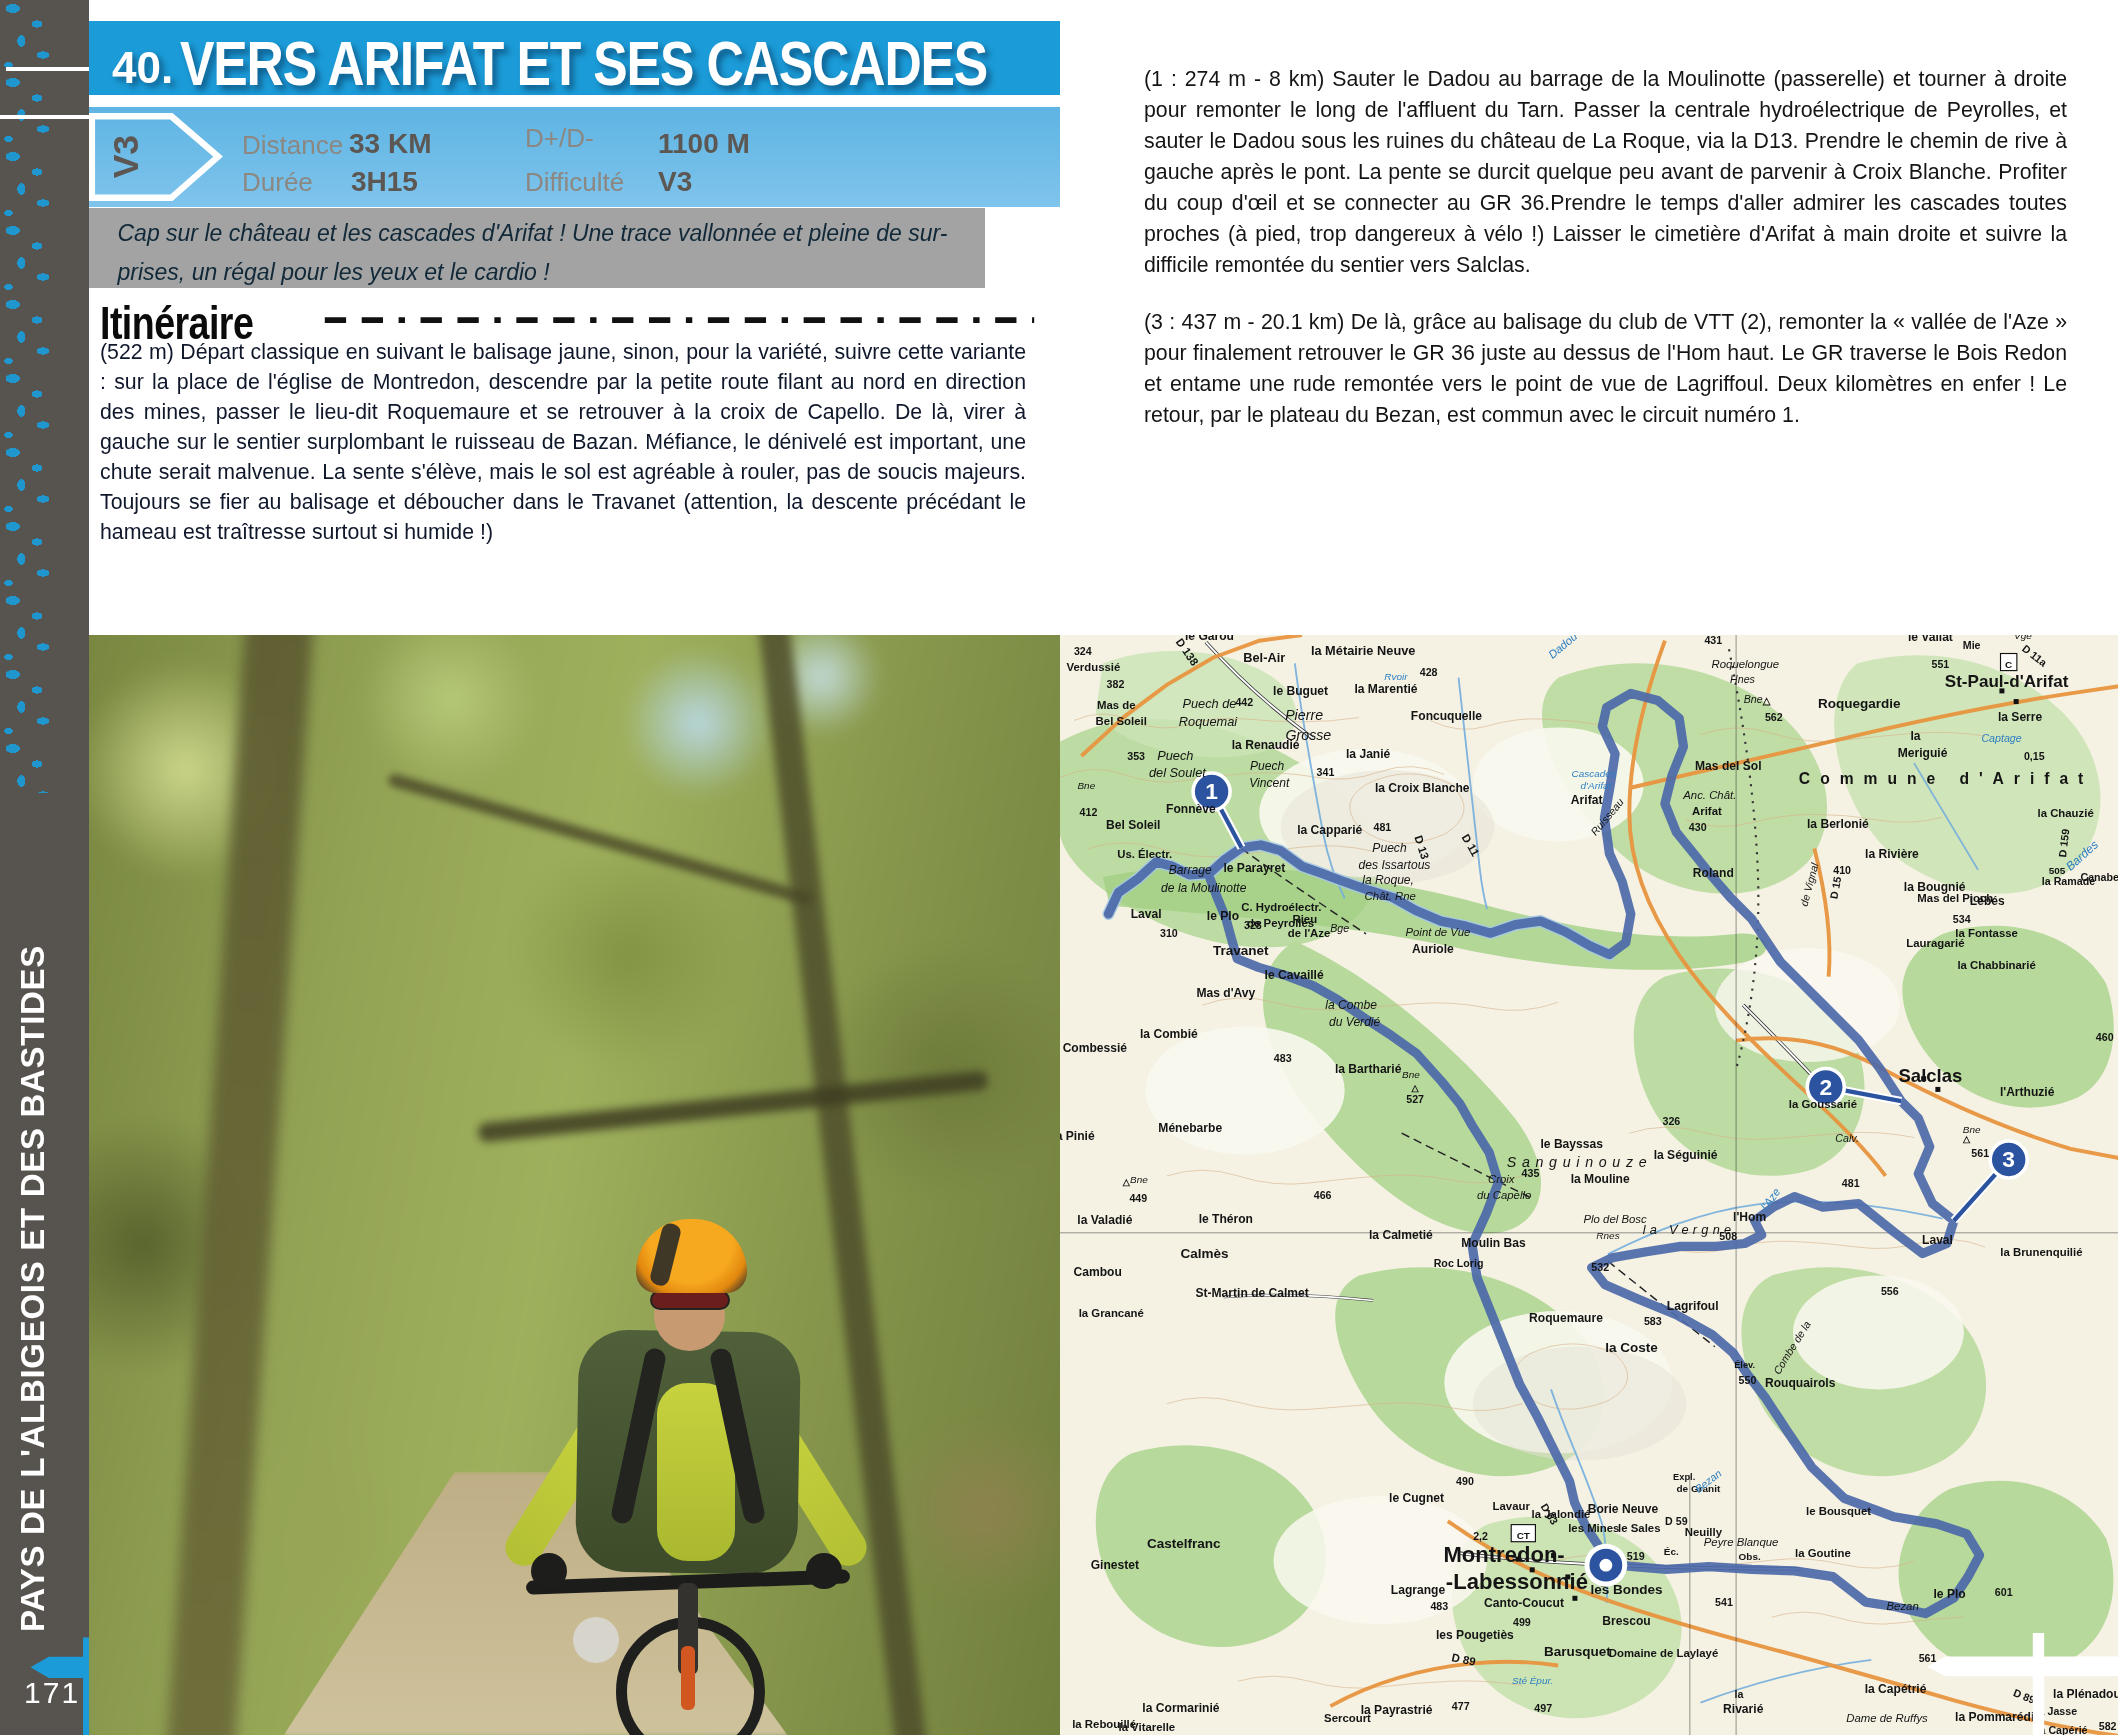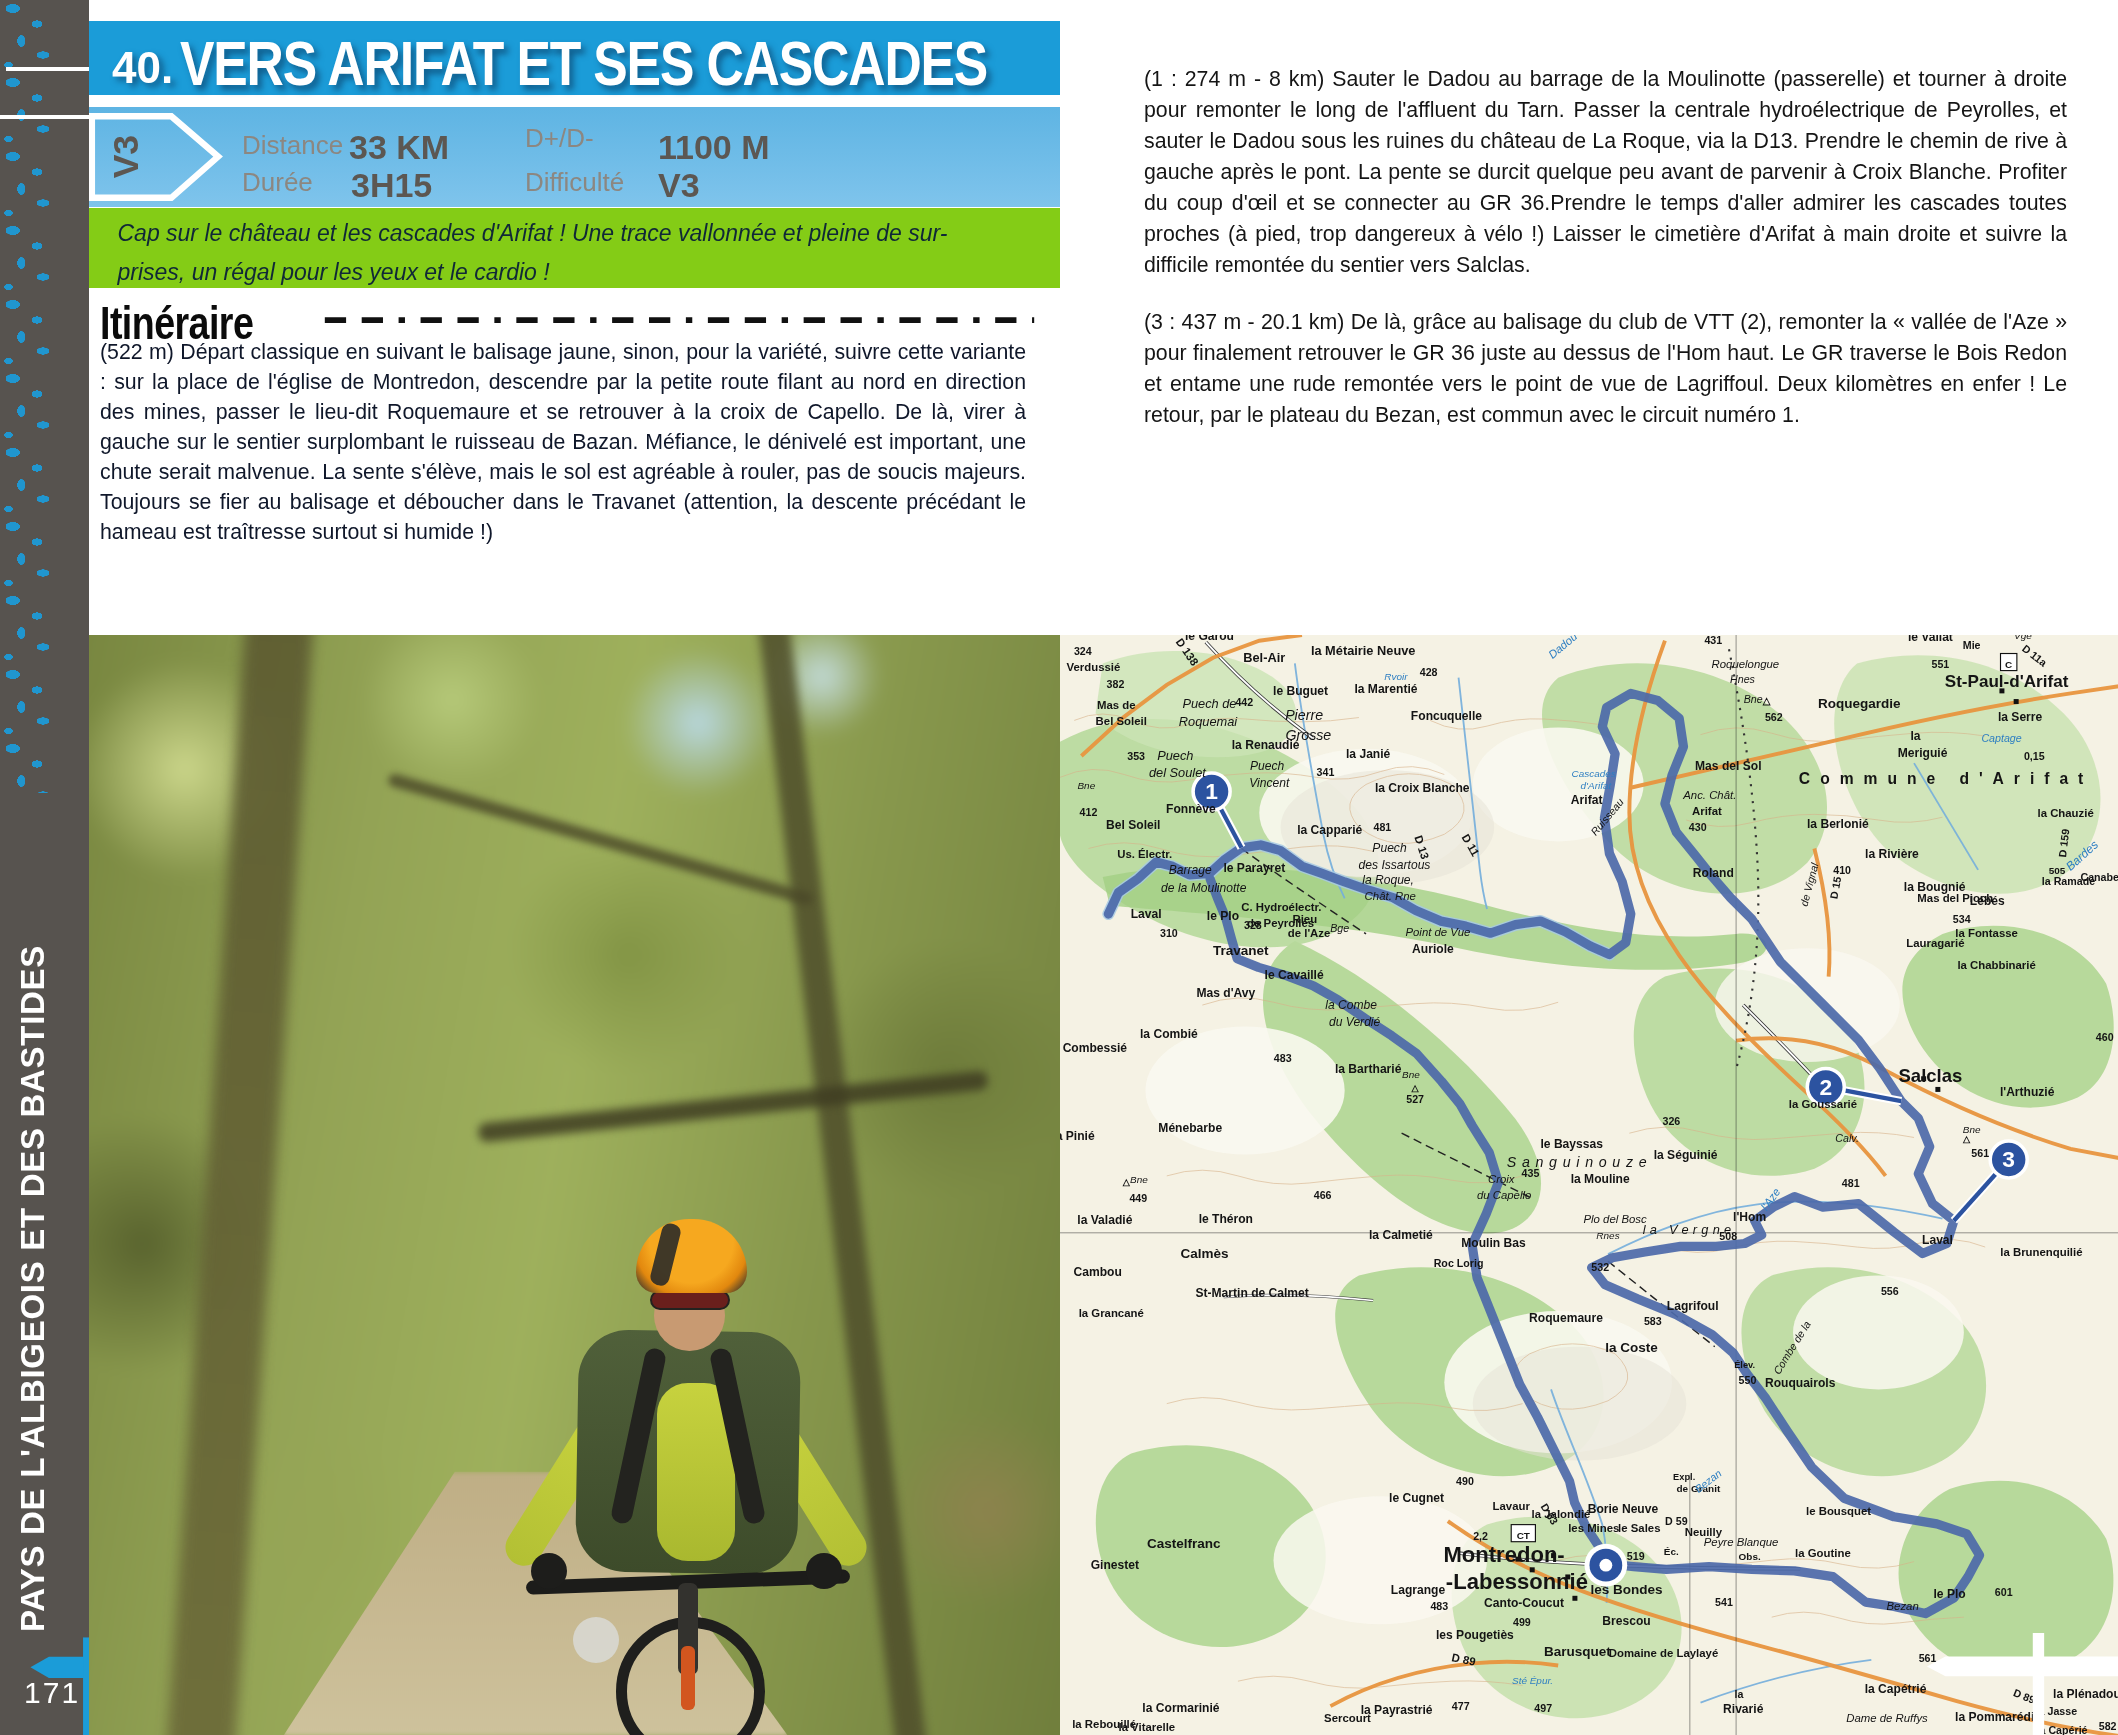--- a/index.html
+++ b/index.html
@@ -30,26 +30,26 @@
   #banner { position:absolute; left:89px; top:21.3px; width:971px; height:74px; background:#1b9cd8; }
   #route-number { position:absolute; left:23px; top:21.3px; color:#fff; font-size:44px; font-weight:900;
     text-shadow:4.3px 4.3px 6.4px rgba(10,60,100,.65); }
   #route-title { position:absolute; left:91px; top:5.7px; color:#fff; font-size:63px; font-weight:900;
     letter-spacing:-1.4px; transform:scaleX(.82); transform-origin:left center; white-space:nowrap;
     text-shadow:5px 5px 7.1px rgba(10,60,100,.65); }
   #stats-band { position:absolute; left:89px; top:107px; width:971px; height:100px;
     background:linear-gradient(180deg,#5eb4e3,#7fc4ec); }
   #v3-chevron { position:absolute; left:0; top:0; }
   .stat-label { position:absolute; color:#8c8781; font-size:26px; }
-  .stat-value { position:absolute; color:#5c5752; font-size:34px; font-weight:800; }
+  .stat-value { position:absolute; color:#5c5752; font-size:28px; font-weight:800; }
   #stat-l1 { left:153px; top:23px; } #stat-v1 { left:260px; top:21.3px; }
   #stat-l2 { left:153px; top:60px; } #stat-v2 { left:262px; top:59px; }
   #stat-l3 { left:436px; top:16px; } #stat-v3 { left:569px; top:21.3px; }
   #stat-l4 { left:436px; top:60px; } #stat-v4 { left:569px; top:59px; }
-  #intro-box { position:absolute; left:89px; top:208px; width:971px; height:80px; background:#84cc16; }
+  #intro-box { position:absolute; left:89px; top:208px; width:896px; height:80px; background:#a3a3a3; }
   #intro-box p { position:absolute; left:28.5px; color:#102837; font-size:23px; font-style:italic; white-space:nowrap; }
   #intro-l1 { top:12px; } #intro-l2 { top:51px; }
 
   
   #itinerary-heading { position:absolute; left:100px; top:295px; font-size:47px; font-weight:900;
     color:#0b0b0b; letter-spacing:-0.7px; transform:scaleX(.8); transform-origin:left center; }
   #heading-dashes { position:absolute; left:324px; top:313px; }
   #itinerary-intro { position:absolute; left:100px; top:337px; width:926px;
     font-size:21.3px; line-height:30px; color:#0f172a; text-align:justify; }
   #steps { position:absolute; left:1144px; top:64px; width:923px; }

